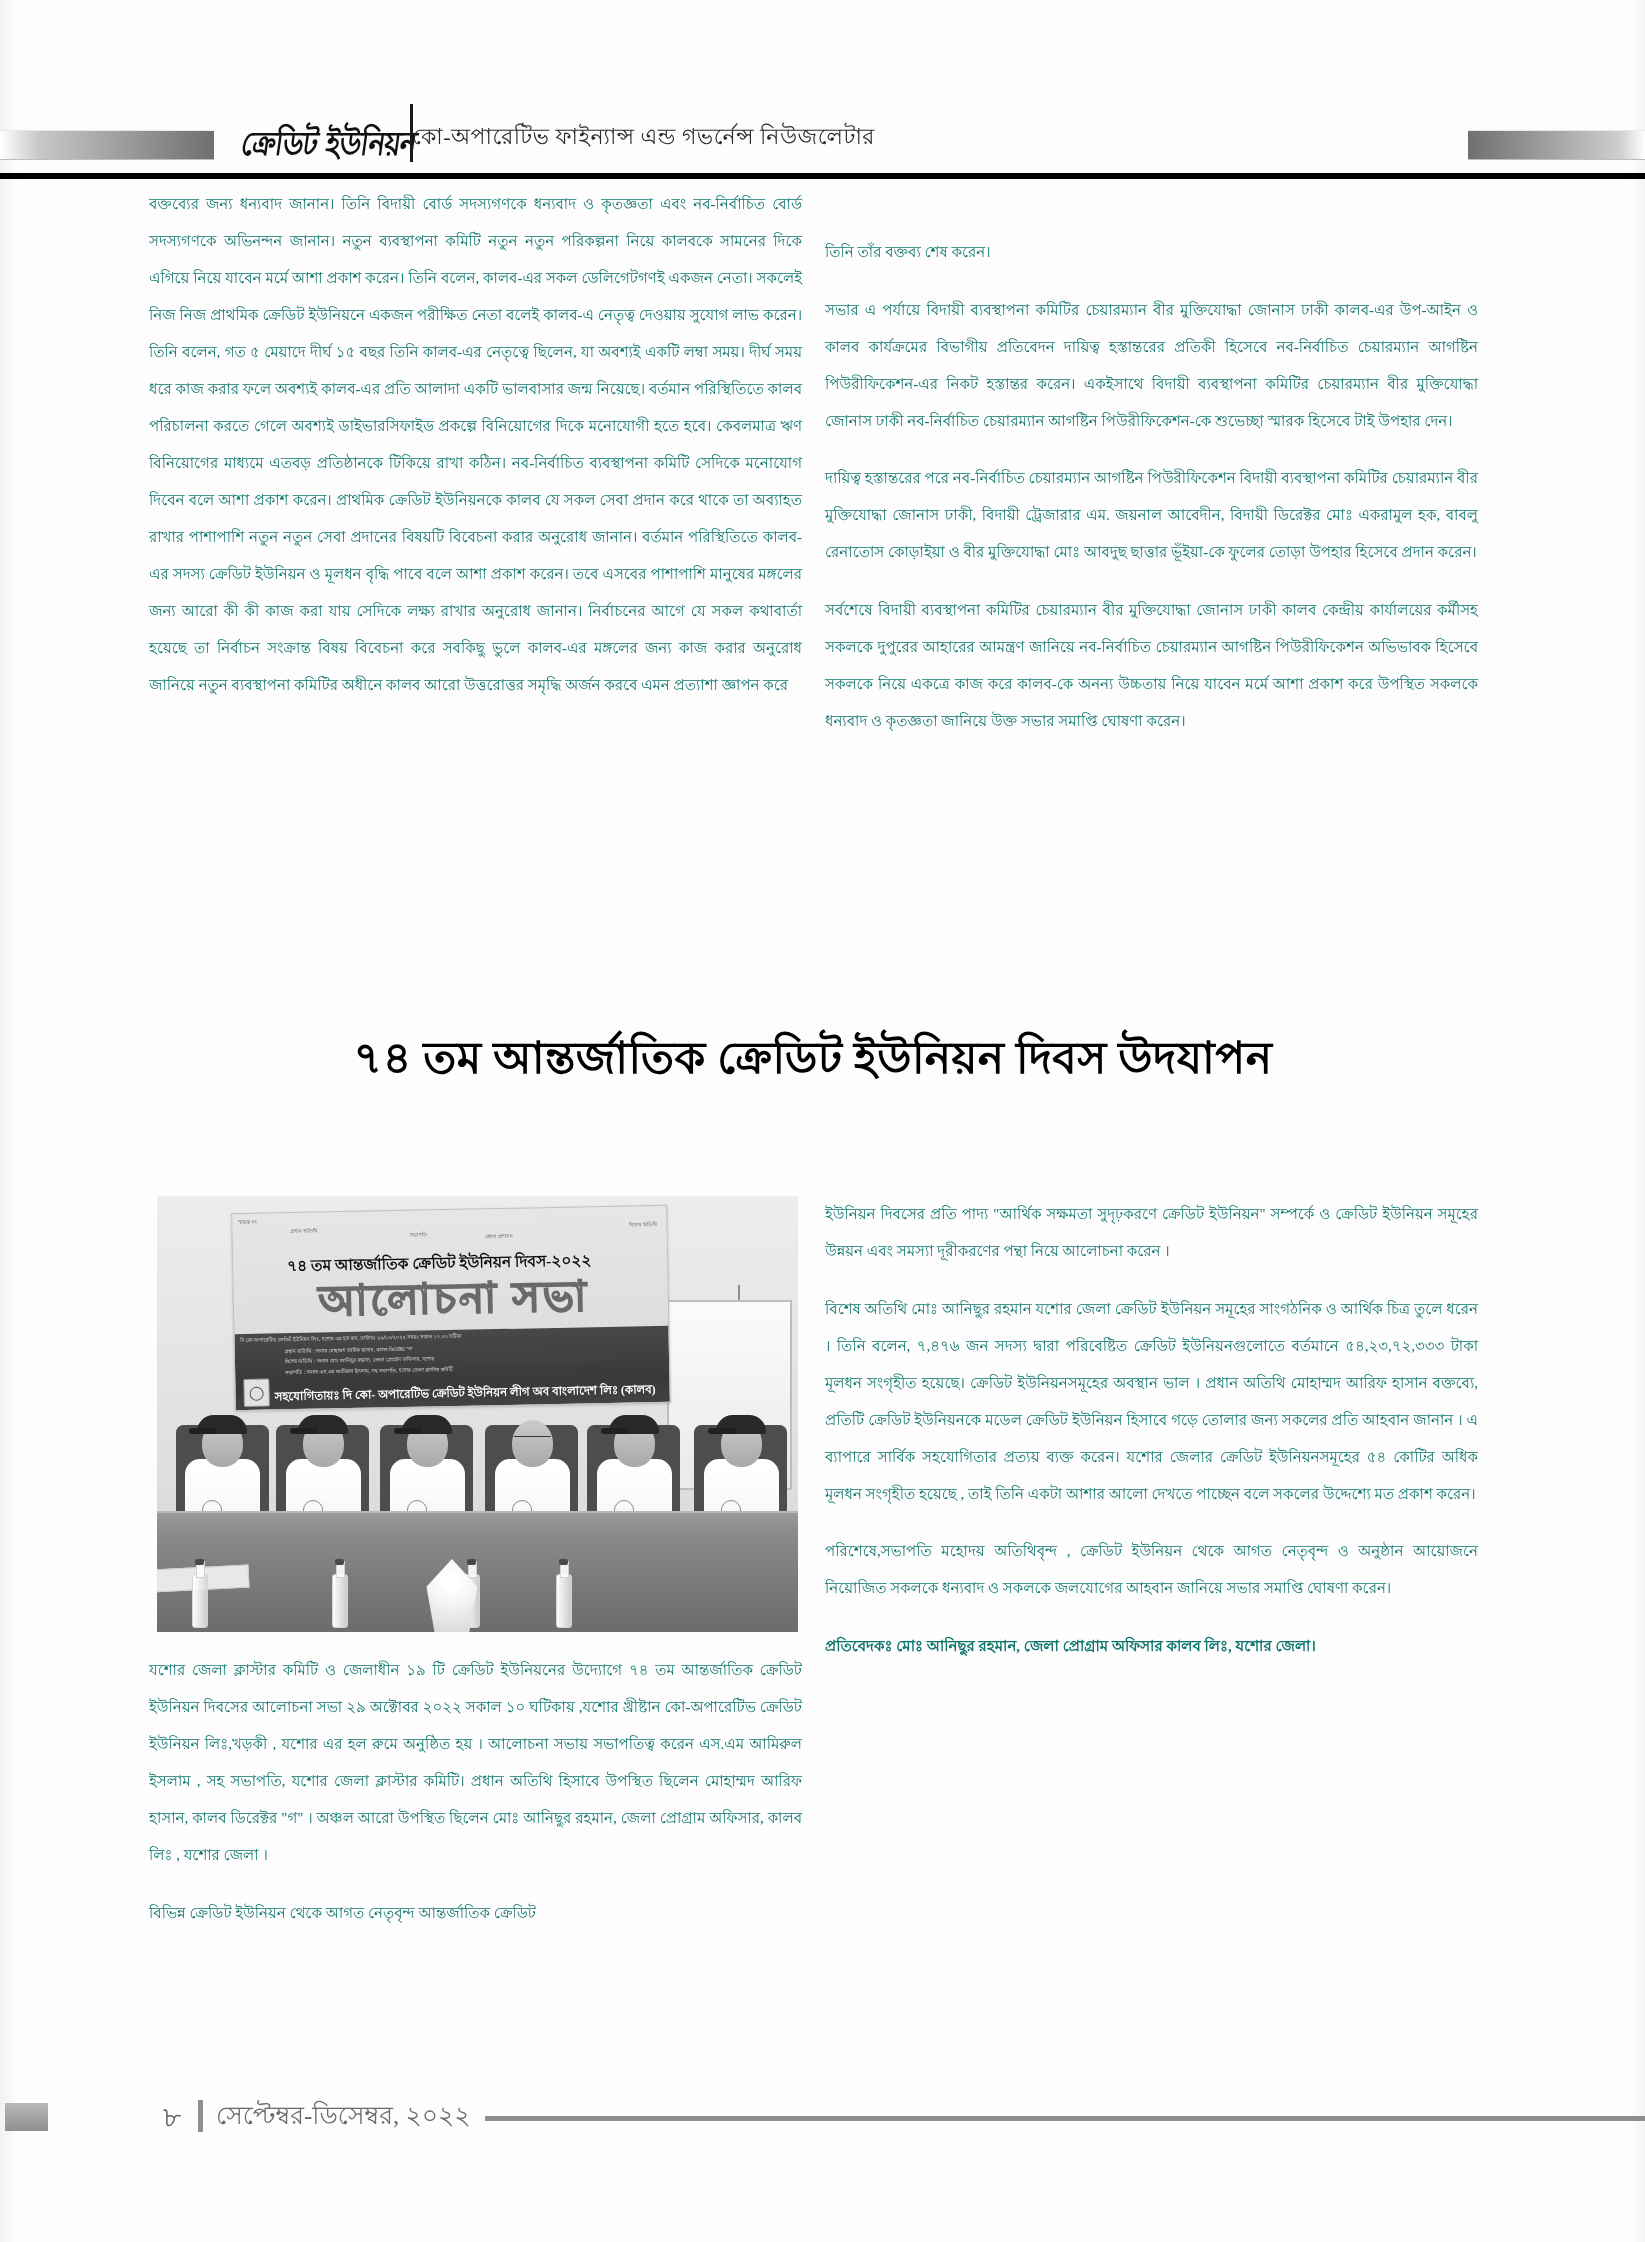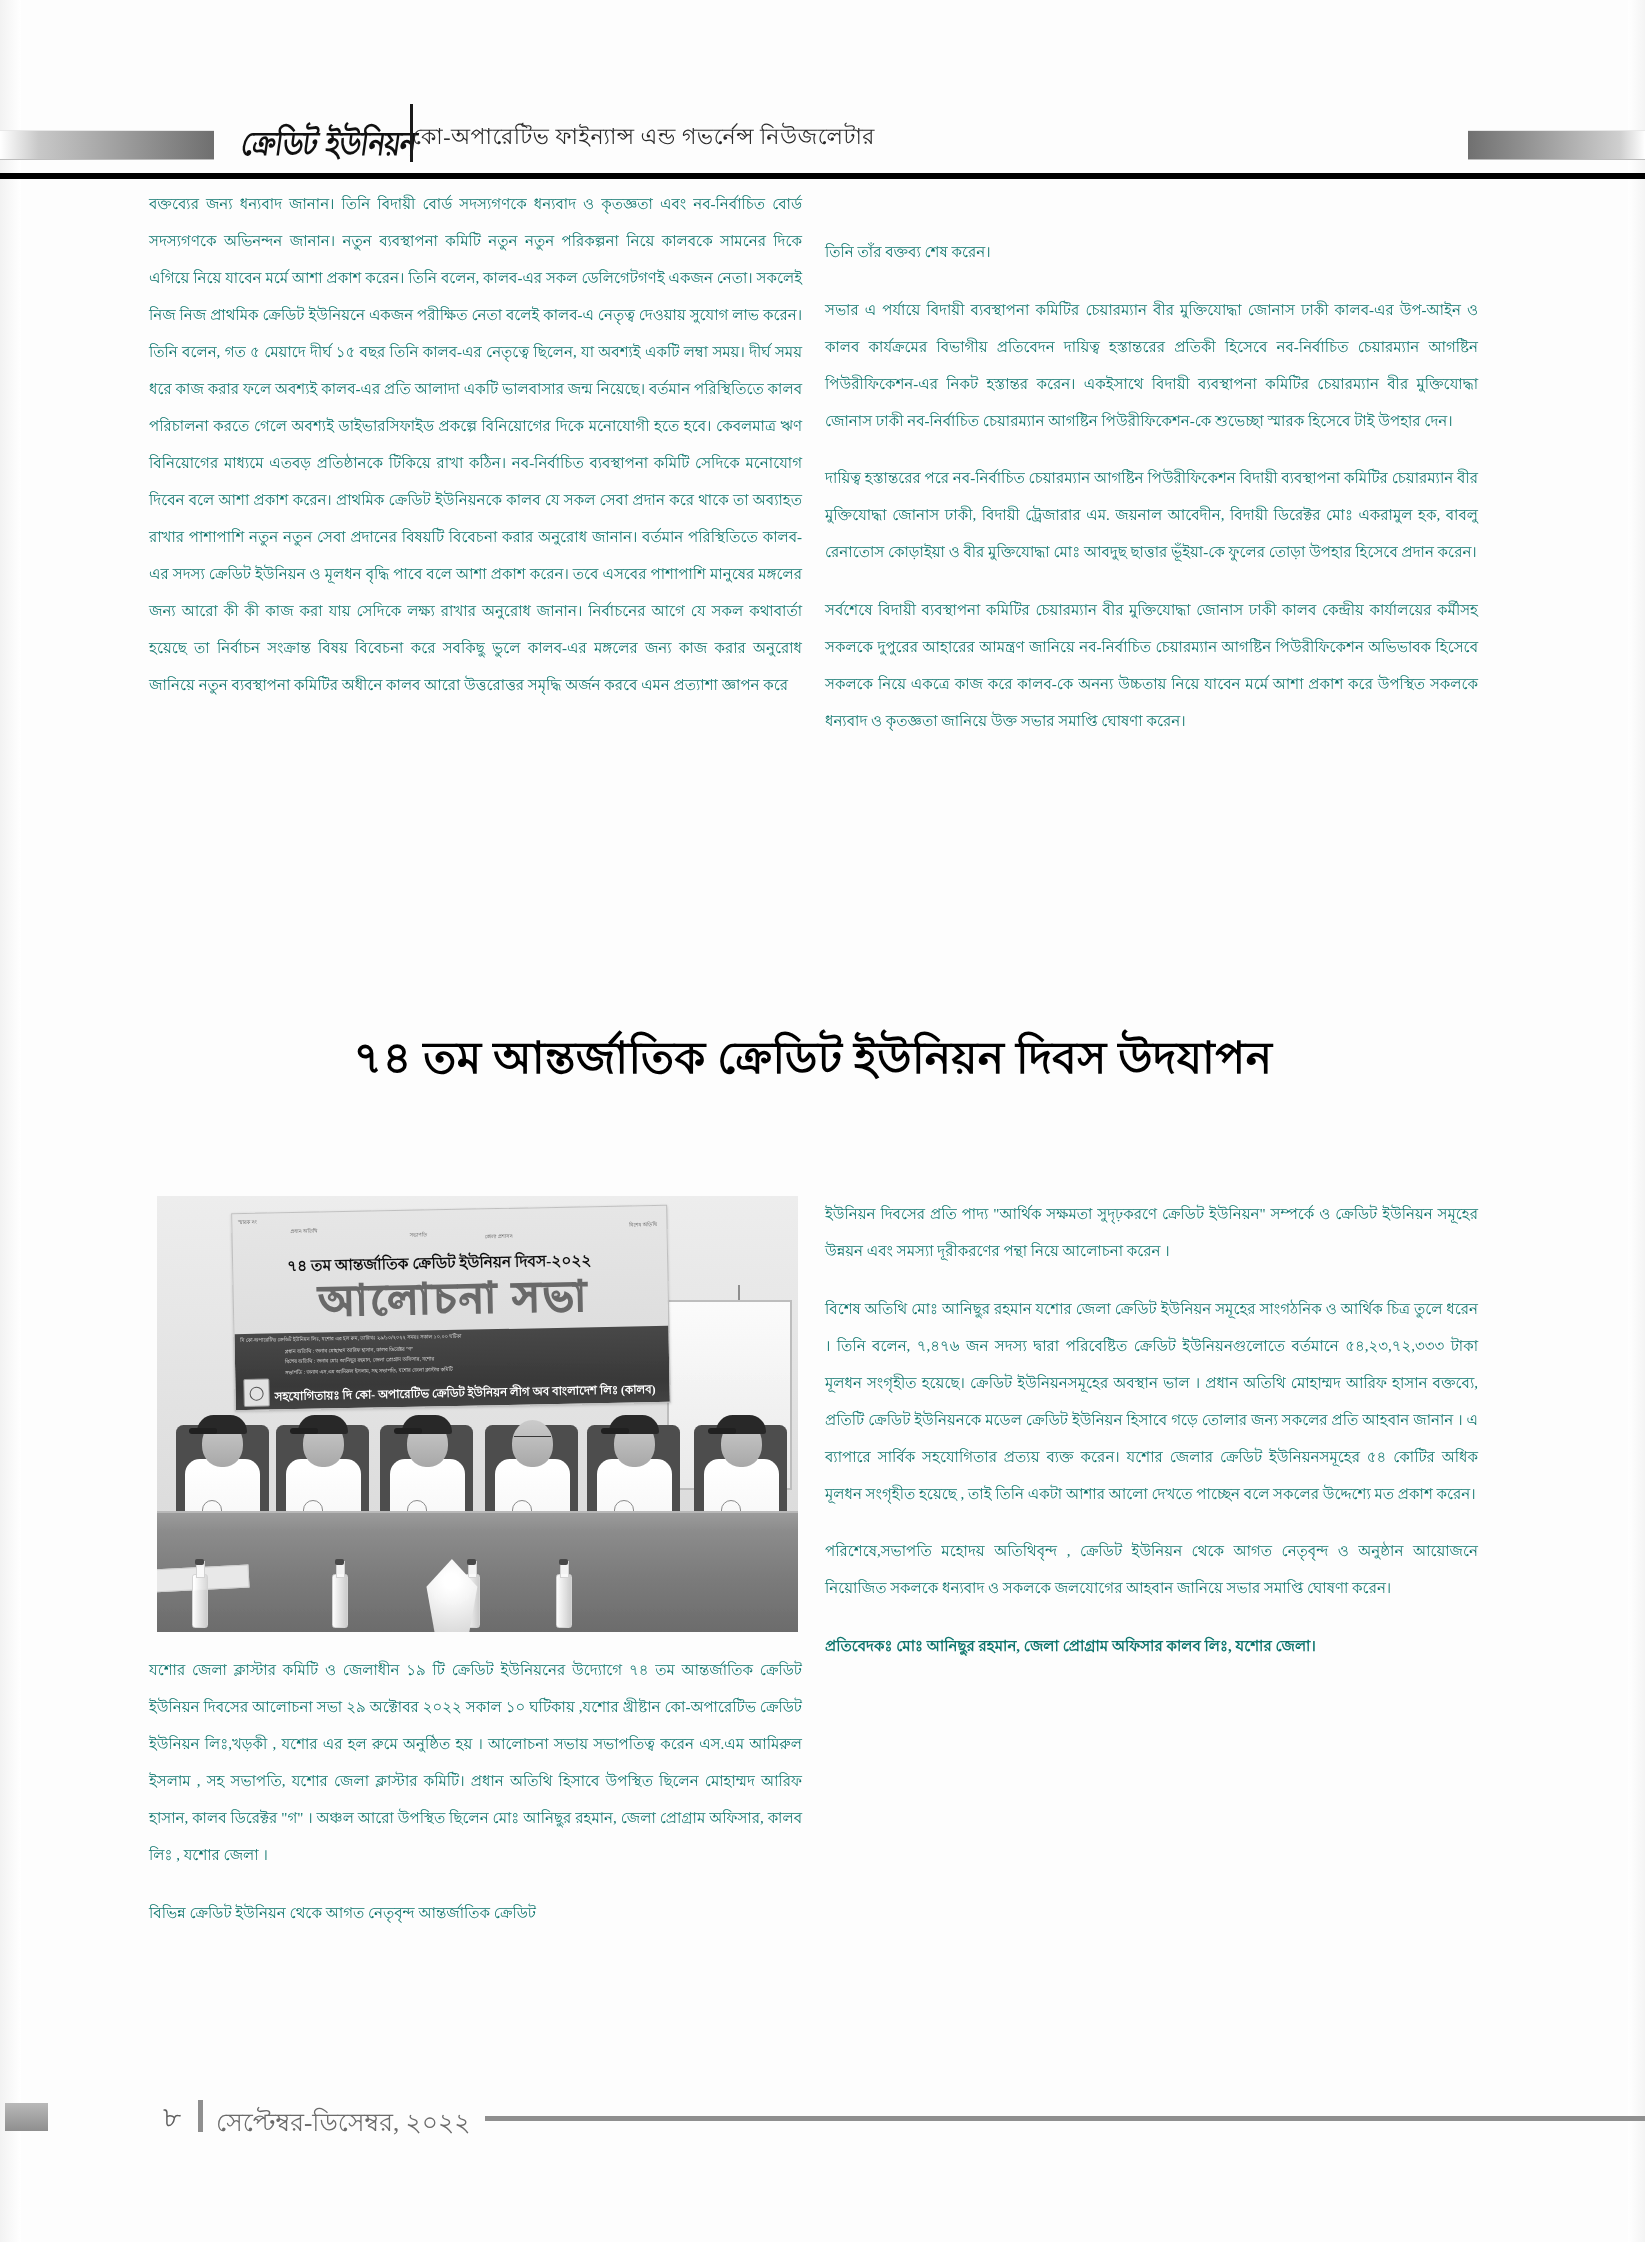--- a/index.html
+++ b/index.html
@@ -407,21 +407,21 @@
     font-family: "Liberation Serif", serif;
   }
   .foot-bar {
     position: absolute;
     left: 198px; top: 7.5px;
     width: 4.7px; height: 32px;
     background: #8f8f8f;
   }
   .foot-date {
     position: absolute;
-    left: 216px; top: 11px;
+    left: 216px; top: 4px;
     font-size: 25px;
     color: #6b6b6b;
     white-space: nowrap;
     font-family: "Liberation Serif", serif;
   }
   .foot-rule {
     position: absolute;
     left: 485px; top: 24px;
     right: 0;
     height: 4.7px;

